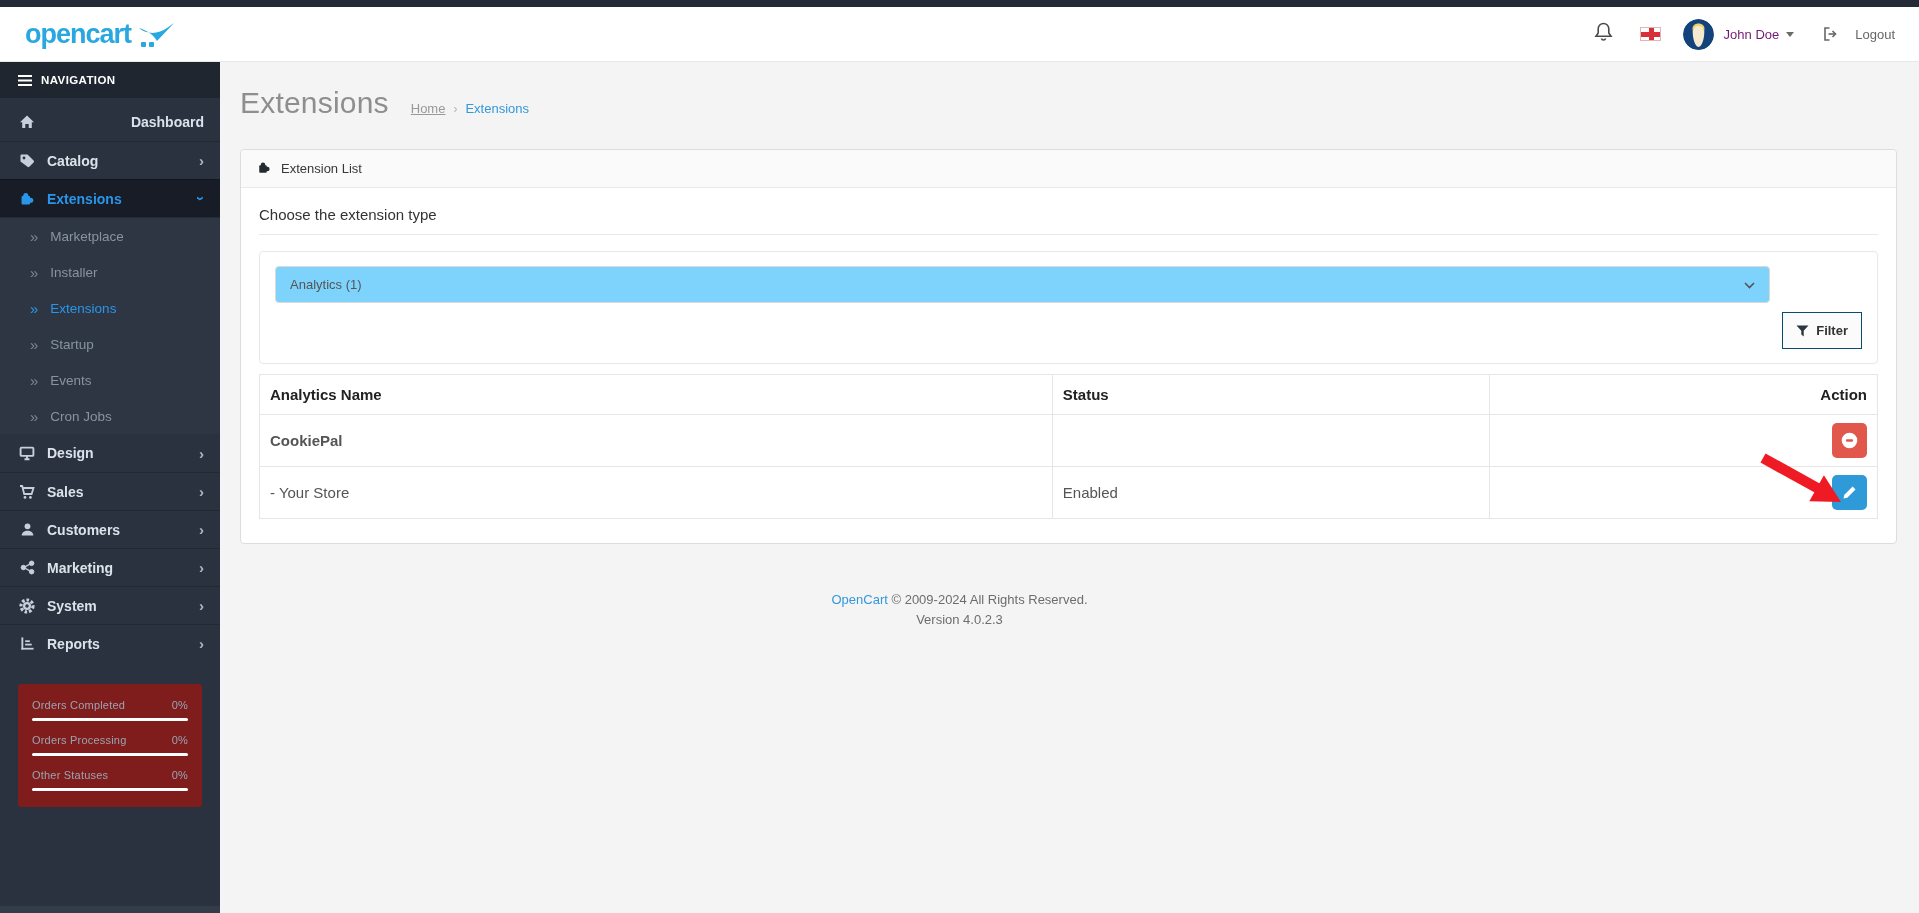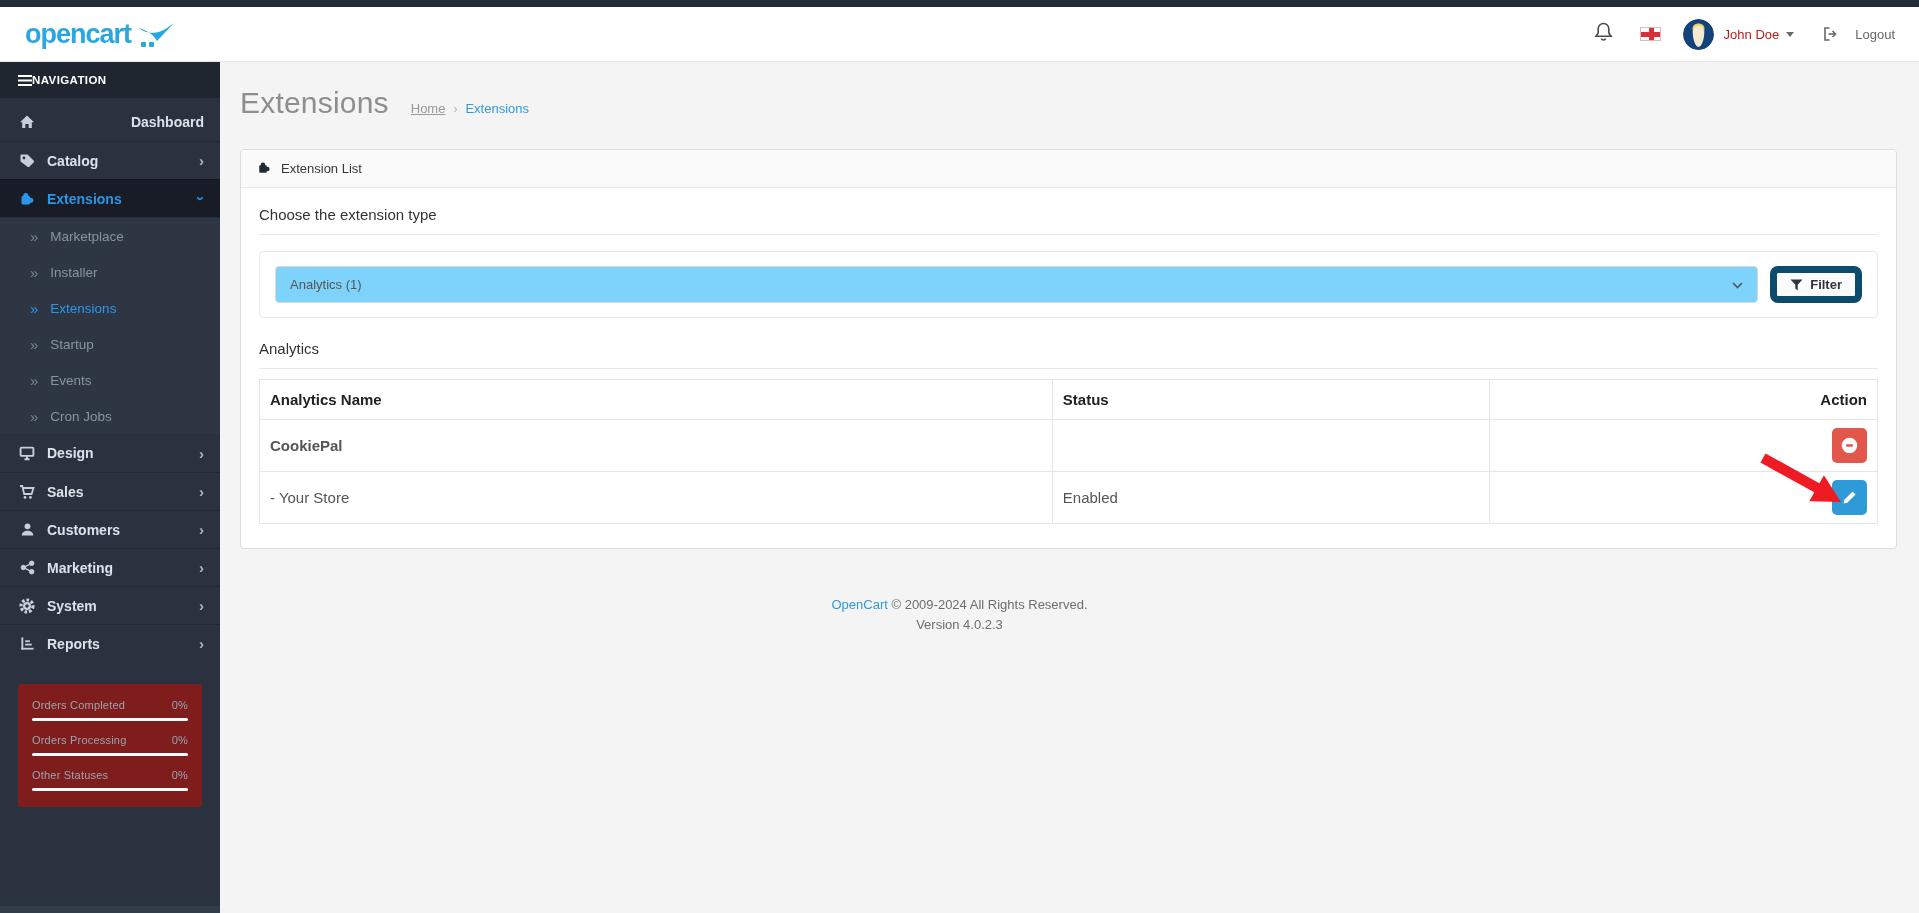--- a/index.html
+++ b/index.html
@@ -11,33 +11,33 @@
   .header { height:55px; background:#fff; border-bottom:1px solid #e8e8e8;
     display:flex; align-items:center; justify-content:space-between; padding:0 24px 0 25px; }
   .logo { display:flex; align-items:flex-start; gap:6px; }
   .logo-text { color:#28a7e0; font-size:27px; font-weight:bold; letter-spacing:-1px; line-height:1; }
   .header-right { display:flex; align-items:center; gap:0; }
   .bell { color:#4a4a4a; margin-right:26px; cursor:pointer; }
   .flag { width:21px; height:14px; background:#fff; border:1px solid #e3b6b6; position:relative; margin-right:22px; cursor:pointer; }
   .flag:before { content:""; position:absolute; left:8px; top:0; width:5px; height:100%; background:#d6303a; }
   .flag:after  { content:""; position:absolute; top:4px; left:0; height:5px; width:100%; background:#d6303a; }
   .avatar { width:31px; height:31px; border-radius:50%; overflow:hidden; margin-right:10px; cursor:pointer; flex:0 0 auto; }
-  .username { color:#b91c1c; font-size:13px; margin-right:7px; cursor:pointer; }
+  .username { color:#701a75; font-size:13px; margin-right:7px; cursor:pointer; }
   .caret-down { width:0; height:0; border-left:4px solid transparent; border-right:4px solid transparent;
     border-top:5px solid #6a6a6a; display:inline-block; margin-right:28px; cursor:pointer; }
   .logout { display:flex; align-items:center; gap:17px; color:#676767; font-size:13px; cursor:pointer; }
 
   
   .page-body { display:flex; height:851px; }
   .sidebar { width:220px; background:#2a323f; flex:0 0 auto; display:flex; flex-direction:column; position:relative; }
   .content { flex:1; position:relative; background:#f4f4f4; }
 
   
   .nav-band { height:36px; background:#20262f; color:#fff; display:flex; align-items:center;
-    padding:0 18px; font-size:11.5px; font-weight:bold; letter-spacing:.4px; }
+    padding:0 18px; gap:9px; font-size:11.5px; font-weight:bold; letter-spacing:.4px; }
   .menu { padding-top:5px; }
   .m-item { height:38px; display:flex; align-items:center; padding:0 16px 0 18px;
     color:#dbe2ea; font-size:14px; font-weight:600; cursor:pointer; border-top:1px solid rgba(0,0,0,.18); }
   .m-item:first-child { border-top:none;justify-content:space-between; }
   .m-item .mi-icon { width:18px; display:flex; justify-content:center; color:#c7cfda; }
   .m-item .mi-label { margin-left:11px; }
   .chev { margin-left:auto; color:#aeb6c2; font-size:15px; font-weight:bold; line-height:1; }
   .m-item.active { background:#171c26; color:#2a96ea; }
   .m-item.active .mi-icon { color:#2a96ea; }
   .m-item.active .chev { color:#2a96ea; transform:rotate(90deg); }
@@ -70,22 +70,22 @@
     border-radius:4px 4px 0 0; }
   .card-header .puzzle { color:#252b33; }
   .card-body { padding:18px 18px 24px; }
   .h2 { font-size:15px; color:#333; font-weight:400; padding-bottom:11px; border-bottom:1px solid #e8e8e8; }
   .h2.second { margin-top:22px; }
 
   .filter-box { margin-top:16px; border:1px solid #e8e8e8; border-radius:4px; padding:14px 15px; display:flex; gap:12px; }
   .select { flex:1; height:37px; border:1px solid #d9d9d9; border-radius:4px; display:flex;
     align-items:center; justify-content:space-between; padding:0 14px; color:#555; font-size:13px; cursor:pointer; background:#7dd3fc; }
   .select .sel-chev { color:#555; }
-  .btn-filter { height:37px; padding:0 13px; background:#fbfbfb; border:7px solid #0c4a6e; border-radius:8px;
-    display:flex; align-items:center; gap:7px; font-size:13px; color:#333; font-weight:600; cursor:pointer; }
+  .btn-filter { height:37px; padding:0 13px; background:#fbfbfb; border:1px solid #0c4a6e; border-radius:0;
+    display:flex; align-items:center; gap:7px; font-size:13px; color:#333; font-weight:600; cursor:pointer;margin-top:46px; }
 
   table.ext { width:100%; border-collapse:collapse; margin-top:10px; font-size:15px; }
   table.ext th, table.ext td { border:1px solid #e6e6e6; }
   table.ext th { text-align:left; padding:11px 10px; color:#222; font-weight:bold; }
   table.ext th.th-action { text-align:right; }
   table.ext td { padding:8px 10px; height:52px; vertical-align:middle; color:#555; }
   .col-name { width:49%; } .col-status { width:27%; } .col-action { width:24%; }
   td.name-bold { font-weight:bold; color:#222; }
   td.name-sub { color:#666; padding-left:22px; }
   td.action-cell { text-align:right; padding-right:7px; }
@@ -352,21 +352,20 @@
             </span>
           </div>
           <div class="btn-filter">
             <svg width="13" height="12" viewBox="0 0 13 12">
                 <polygon points="0.5,0.5 12.5,0.5 7.7,5.8 7.7,11.5 5.3,9.6 5.3,5.8" fill="#2c3540"></polygon>
               </svg>
             <span>Filter</span>
           </div>
         </div>
 
-        <div class="h2 second">Analytics</div>
 
         <table class="ext">
           <colgroup>
               <col class="col-name">
               <col class="col-status">
               <col class="col-action">
             </colgroup>
           <thead>
             <tr>
               <th>Analytics Name</th>

